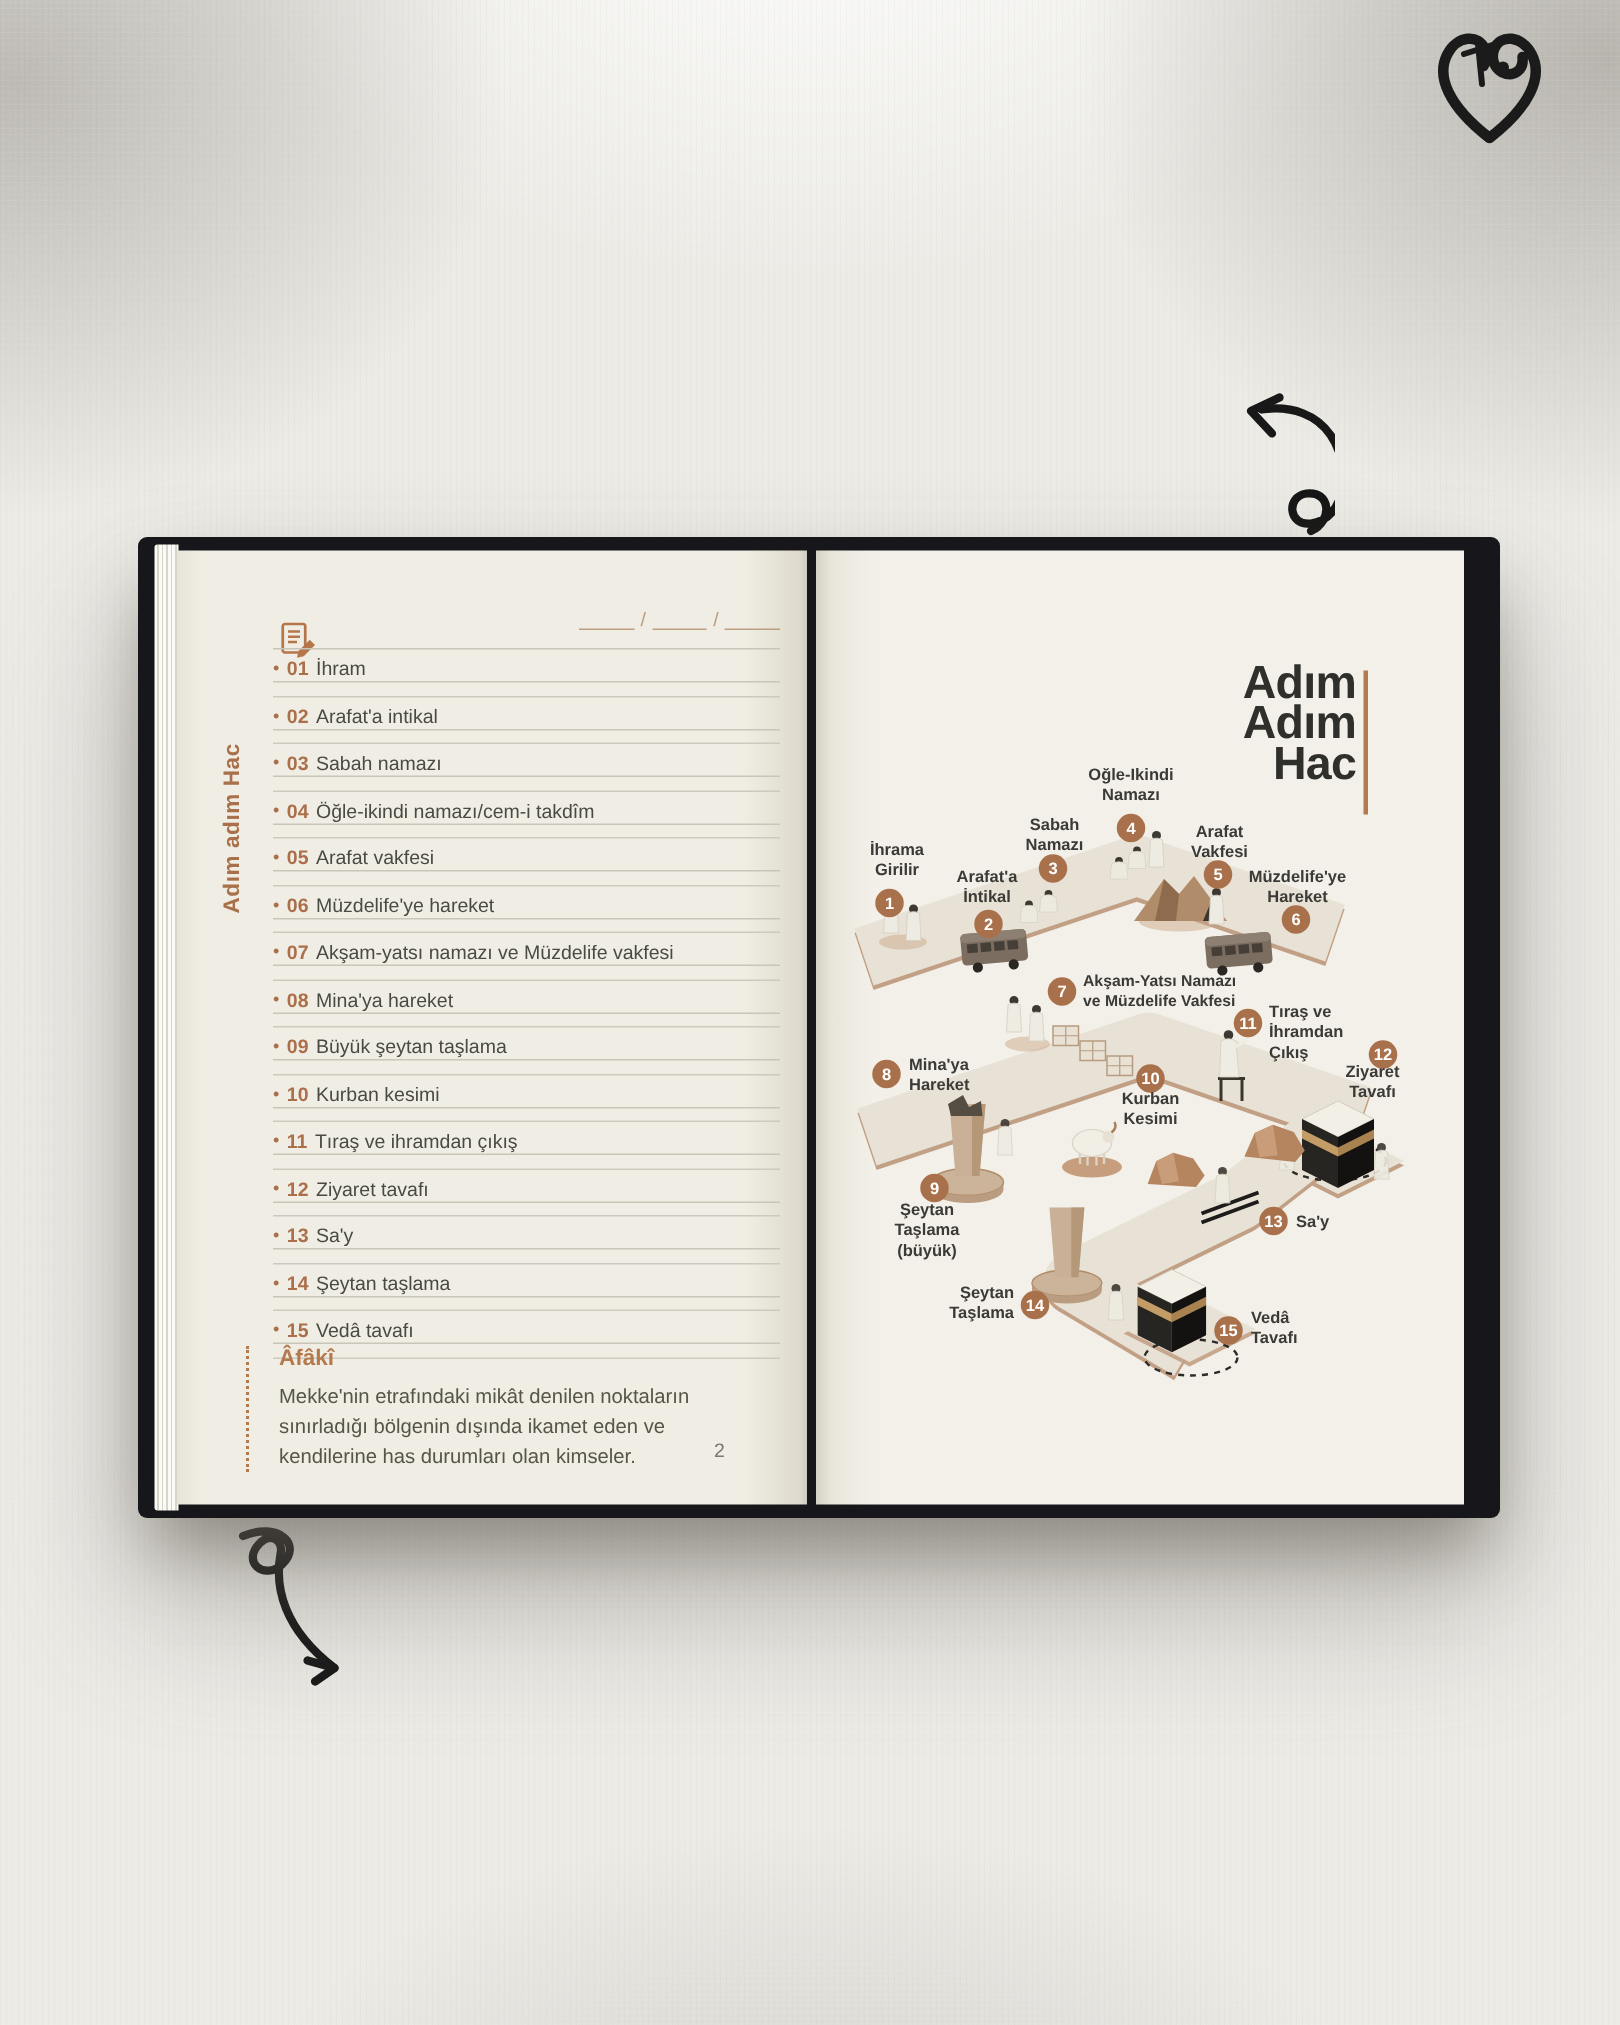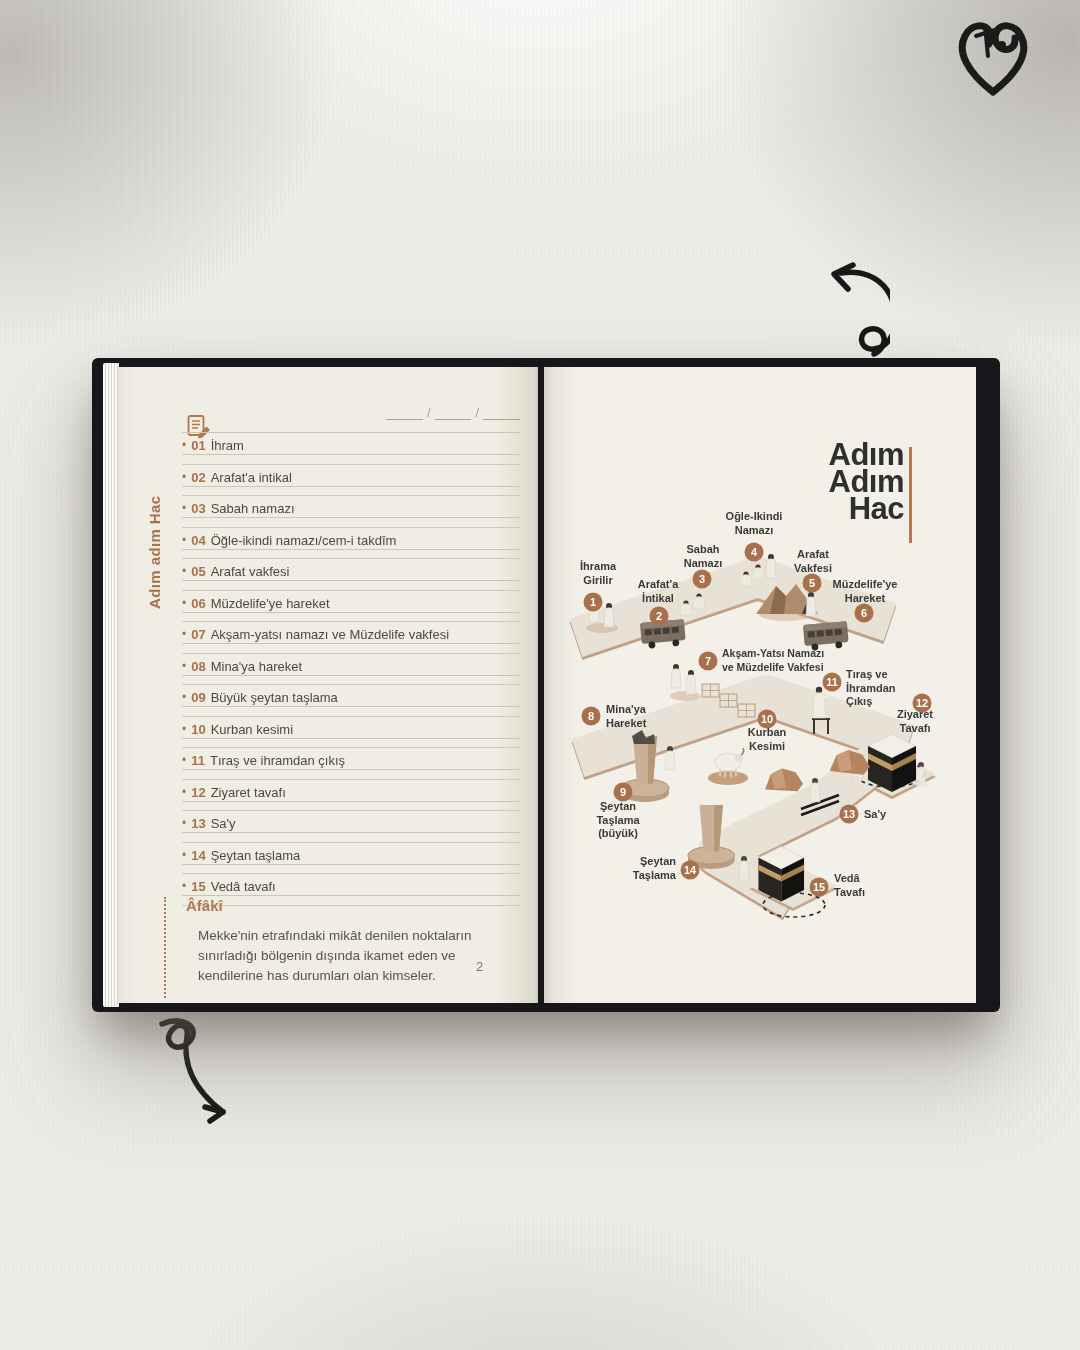--- a/index.html
+++ b/index.html
@@ -45,21 +45,21 @@
   .checklist{position:absolute;left:64px;top:65px;width:338px;border-top:1px solid #c8c5b9}
   .li-row{height:19px;border-bottom:1px solid #c8c5b9;display:flex;align-items:flex-end;
           gap:5px;padding-bottom:2px;font-size:13px;line-height:13px}
   .li-gap{height:8.5px;border-bottom:1px solid #ccc9be}
   .li-bullet{color:#ab6f4b;font-size:12px}
   .li-num{color:#ab6f4b;font-weight:bold}
   .li-label{color:#4a4a44}
   .glossary{position:absolute;left:46px;top:530px;width:310px;
     border-left:2px dotted #b5794e;padding-left:20px}
   .glossary-term{color:#b5794e;font-weight:bold;font-size:15px;margin:0 0 7px 0}
-  .glossary-def{color:#565549;font-size:13.5px;line-height:20px;margin:12px;width:285px}
+  .glossary-def{color:#565549;font-size:13.5px;line-height:20px;margin:0;width:285px}
   .pg-num{position:absolute;left:358px;top:592px;color:#7a7870;font-size:13px}
   
   .hac-title{position:absolute;right:72px;top:74px;text-align:right;
     color:#2f2f2c;font-weight:bold;font-size:31px;line-height:28px;letter-spacing:-.5px}
   .hac-title div{margin-bottom:-1px}
   .title-bar{position:absolute;left:365px;top:80px;width:3px;height:96px;background:#b5794e}
   .diagram{position:absolute;left:14px;top:145px}
   .diagram text{font-weight:bold;font-size:11px;fill:#3b3a36}
   .diagram .lbl7 tspan{font-size:10.5px}
   .band{fill:none;stroke:#e8e2d6;stroke-width:40;stroke-linejoin:round}

